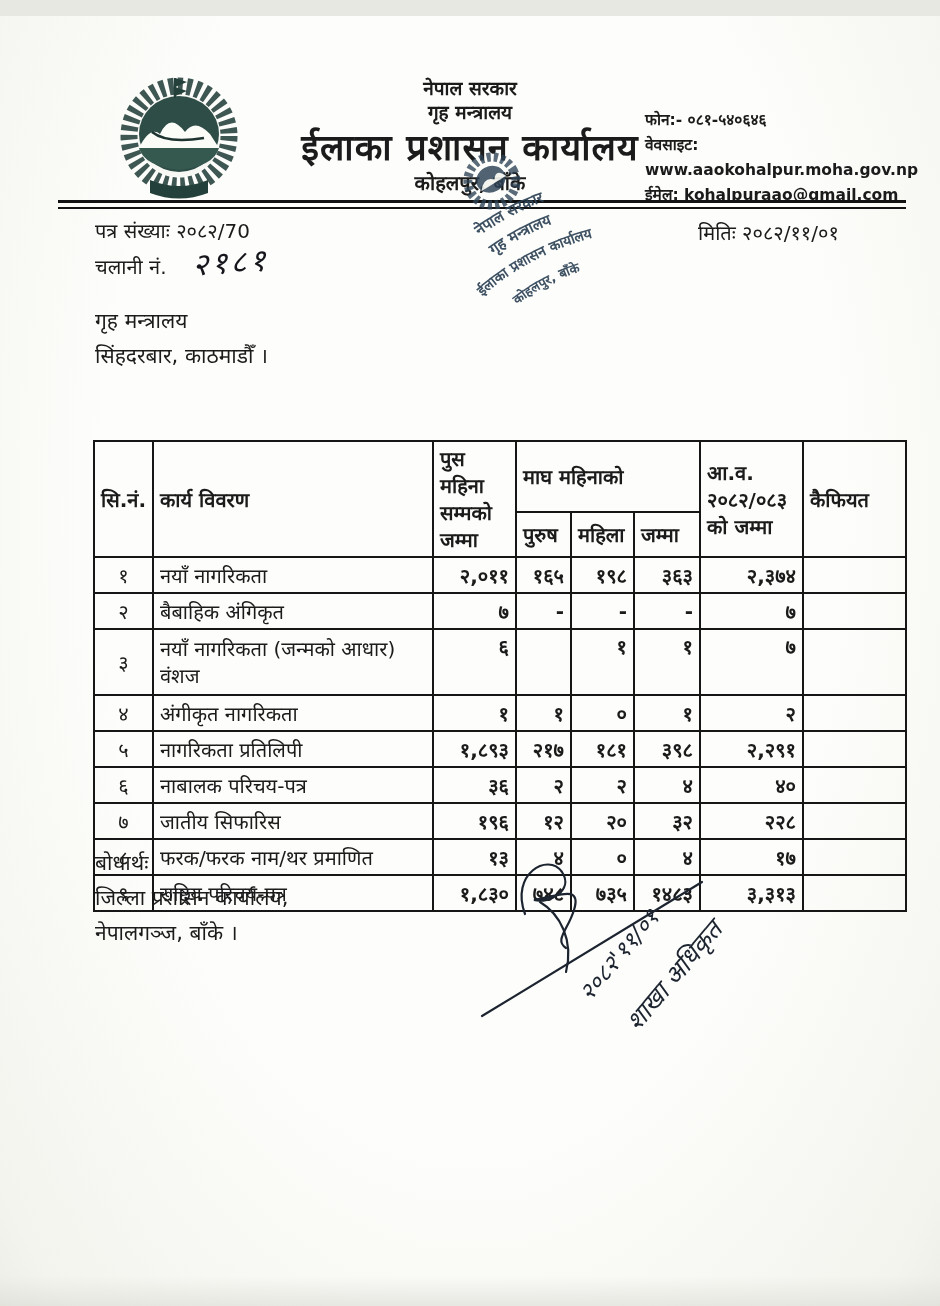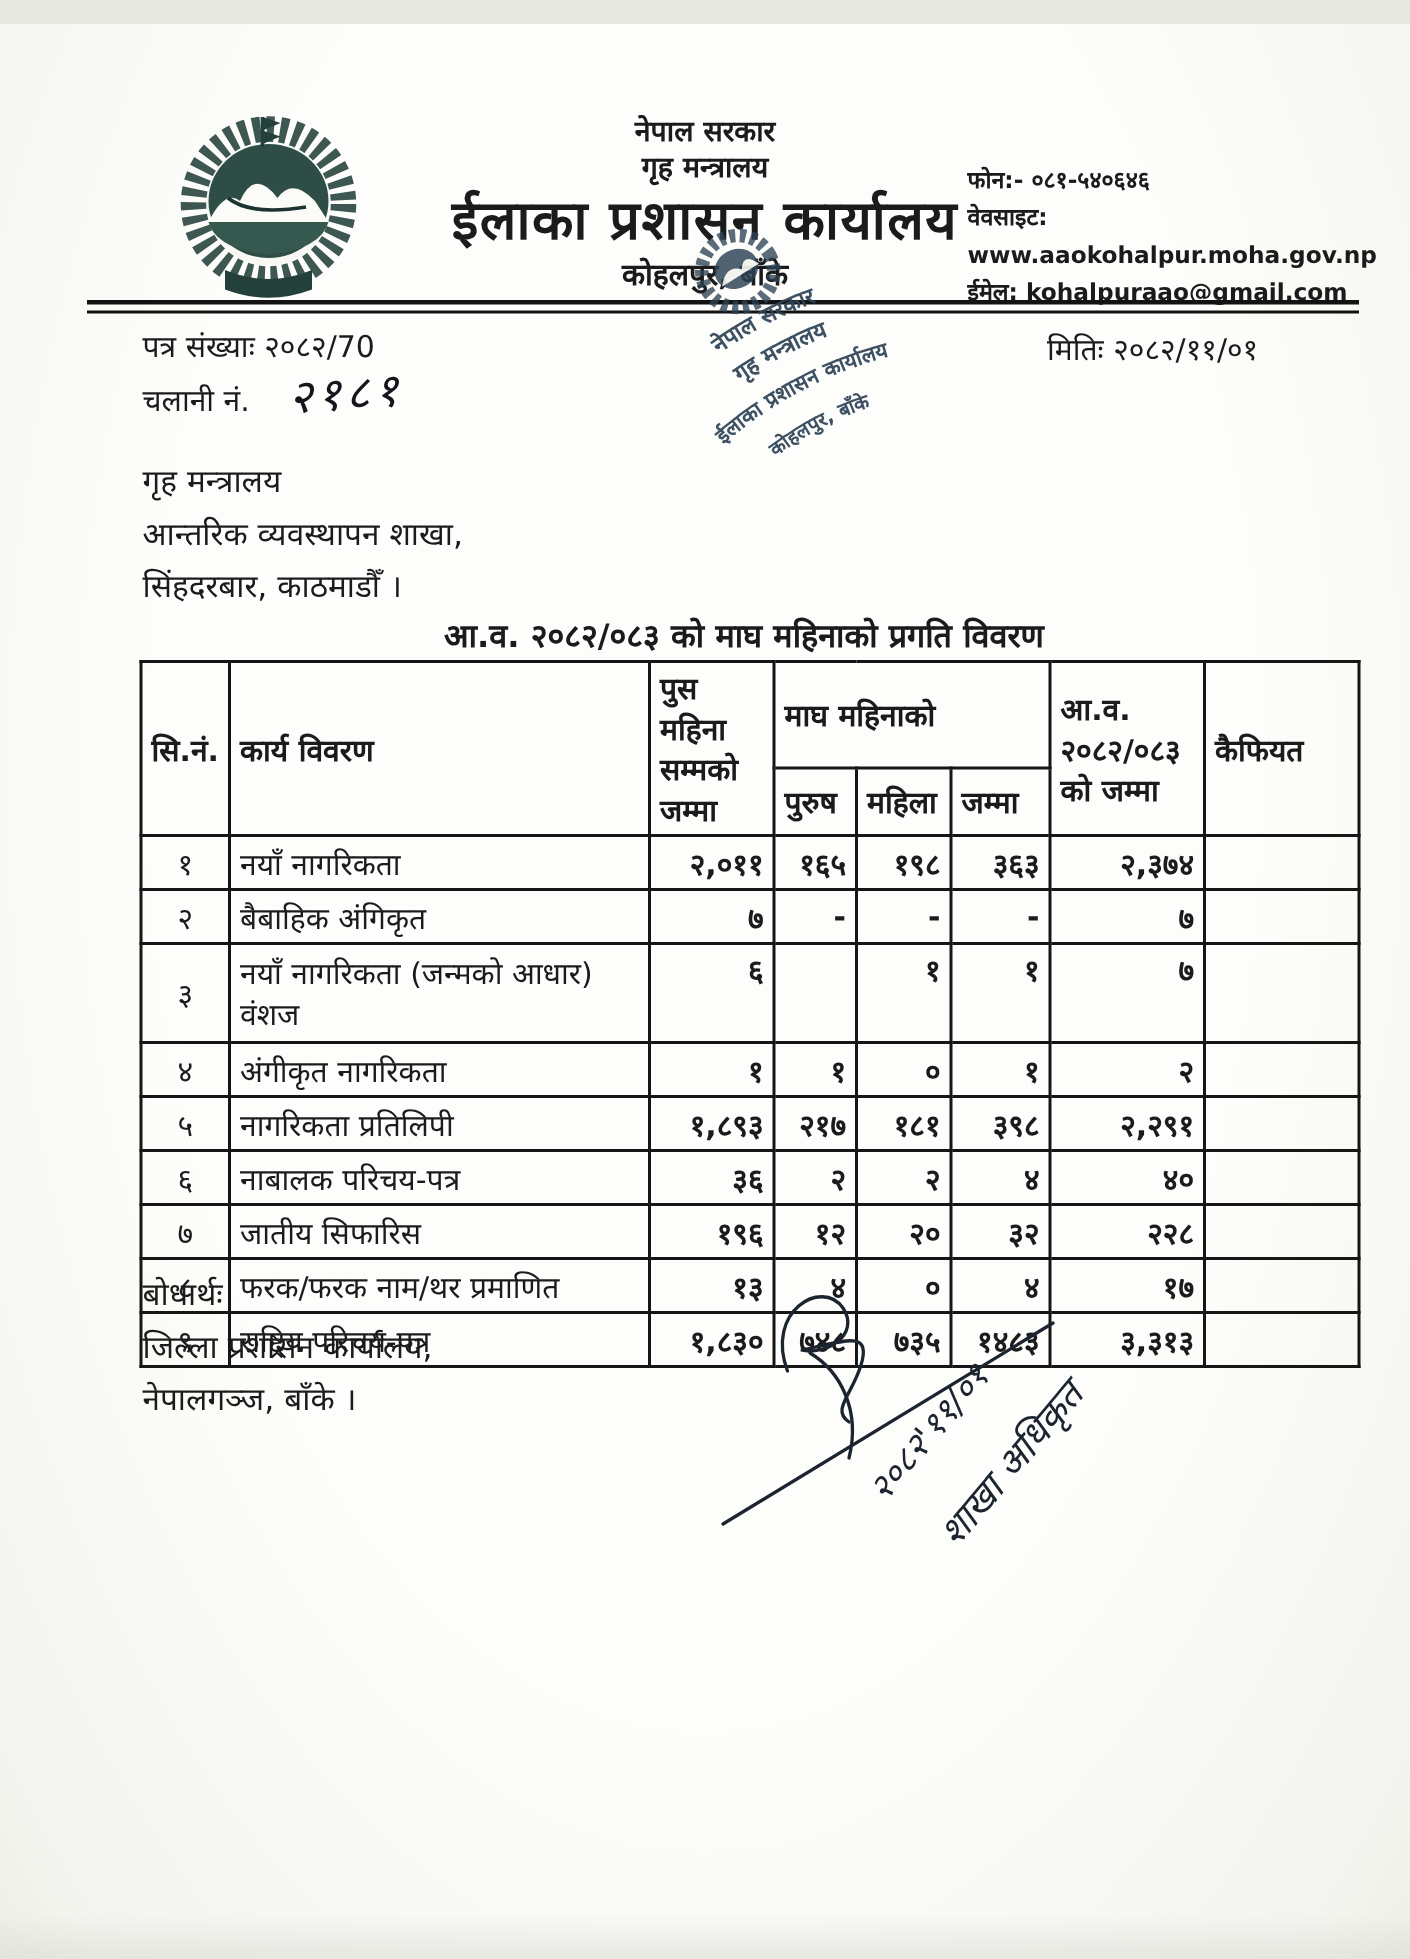--- a/index.html
+++ b/index.html
@@ -97,25 +97,23 @@
     </g>
   </svg>
 
   <div class="abs meta" style="left:95px;top:201px;">पत्र संख्याः २०८२/70</div>
   <div class="abs meta" style="left:95px;top:237px;">चलानी नं.</div>
   <div class="abs chalani-val">२१८१</div>
   <div class="abs meta" style="left:698px;top:203px;">मितिः २०८२/११/०१</div>
 
   <div class="abs recipient">
     <div>गृह मन्त्रालय</div>
-    <div>आन्तरिक व्यवस्थापन शाखा,</div>
     <div>सिंहदरबार, काठमाडौँ ।</div>
   </div>
 
-  <div class="abs tbl-title">आ.व. २०८२/०८३ को माघ महिनाको प्रगति विवरण</div>
 
   <table class="report">
     <colgroup>
       <col style="width:52px">
         <col style="width:280px">
         <col style="width:83px">
       <col style="width:55px">
         <col style="width:63px">
         <col style="width:66px">
       <col style="width:103px">

